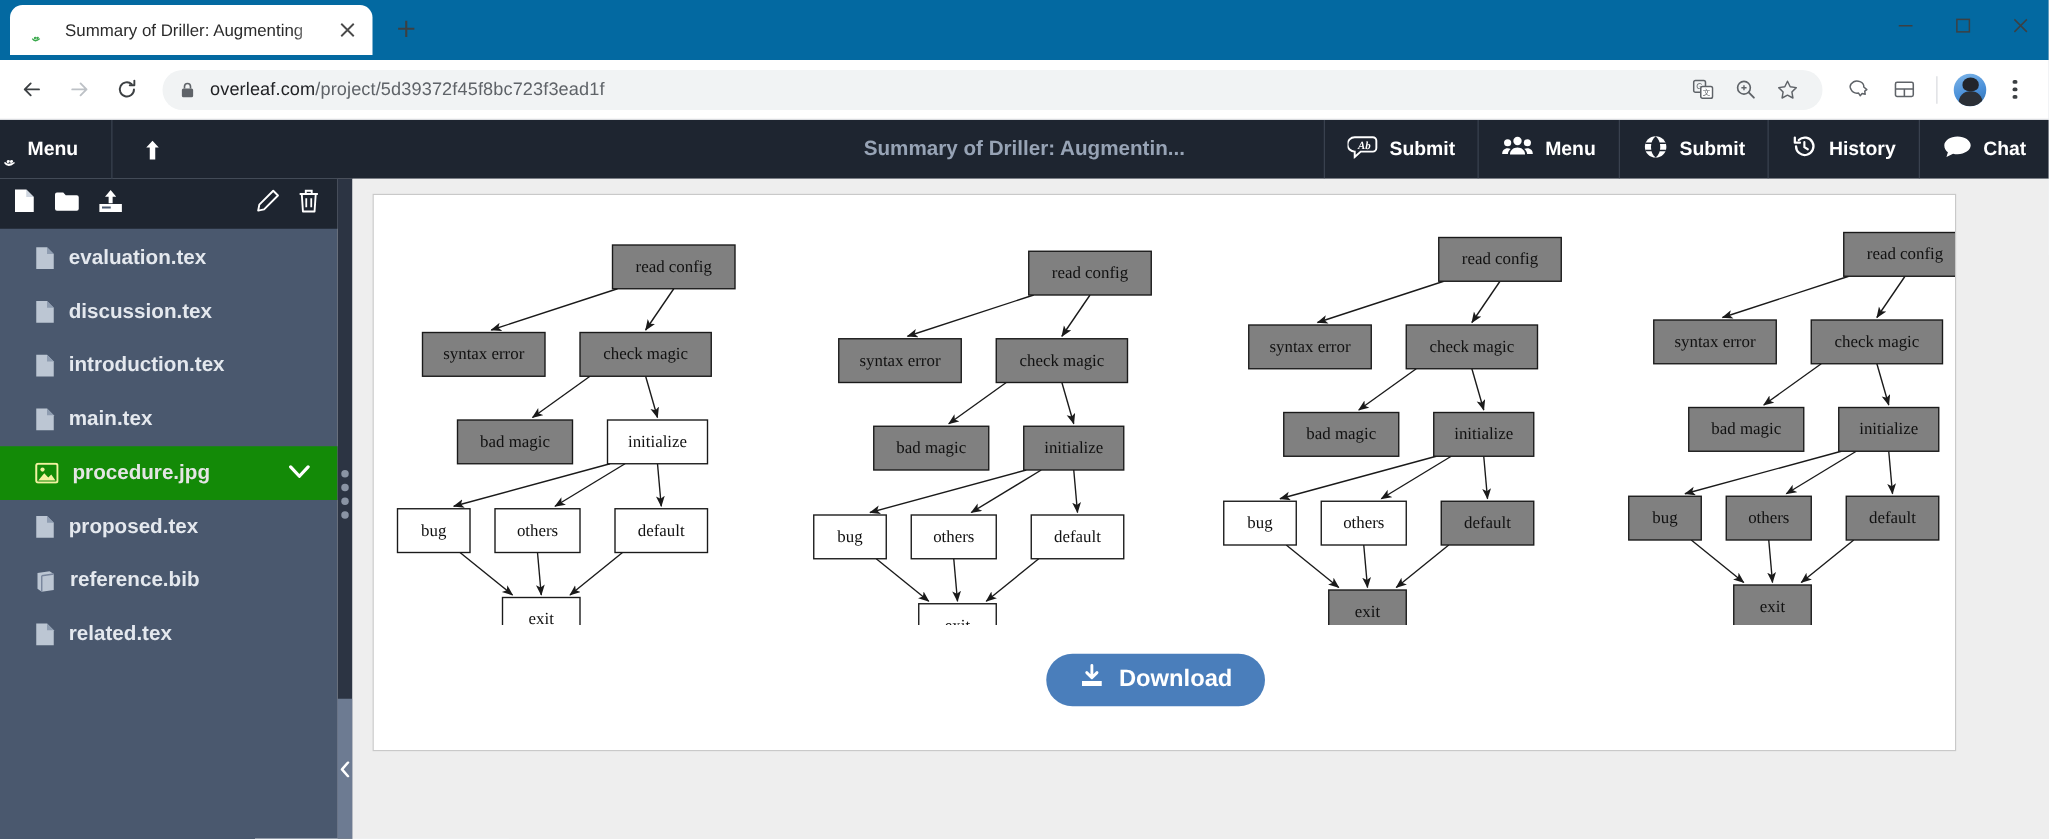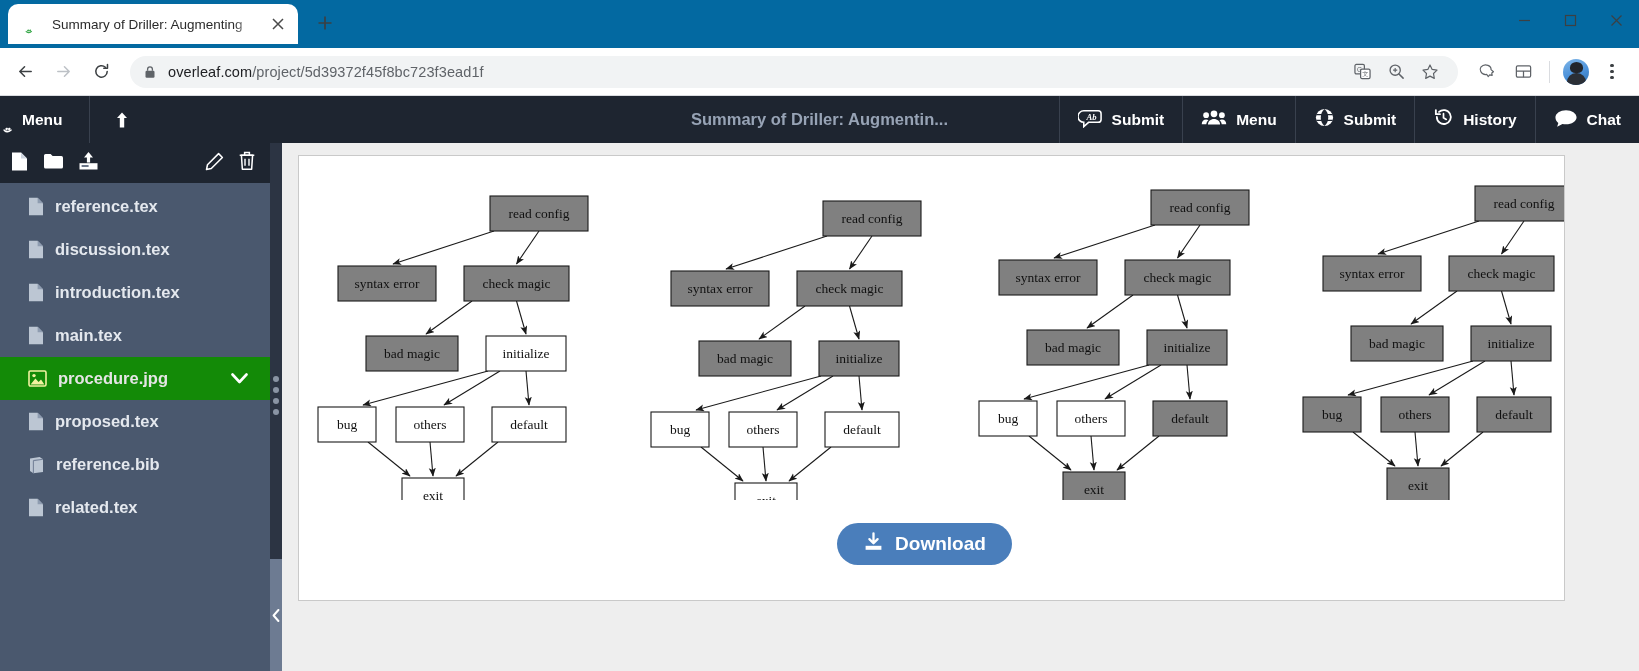--- a/index.html
+++ b/index.html
@@ -373,21 +373,21 @@
           </span>
         </div>
         <div class="ft-list" id="ft-list">
             <div class="ft-item">
               <span style="display:flex;align-items:center">
                 <svg width="16" height="19" viewBox="0 0 16 19">
                   <path d="M1 .8h8.6L15 6.2V18.2H1z" fill="#bcc6d3"></path>
                   <path d="M9.6.8v5.4H15" fill="#8e9cb0"></path>
                 </svg>
               </span>
-              <span>reference.tex</span>
+              <span>evaluation.tex</span>
             </div>
             <div class="ft-item">
               <span style="display:flex;align-items:center">
                 <svg width="16" height="19" viewBox="0 0 16 19">
                   <path d="M1 .8h8.6L15 6.2V18.2H1z" fill="#bcc6d3"></path>
                   <path d="M9.6.8v5.4H15" fill="#8e9cb0"></path>
                 </svg>
               </span>
               <span>discussion.tex</span>
             </div>

